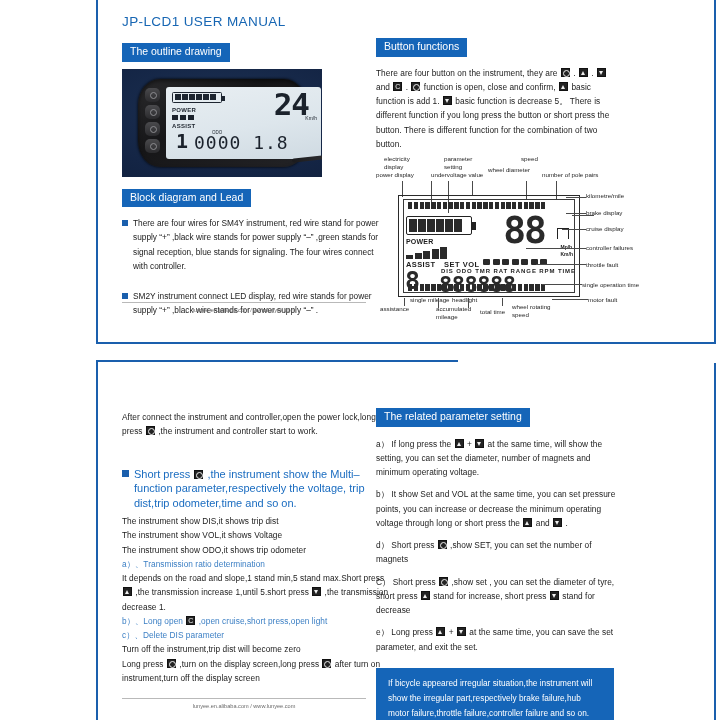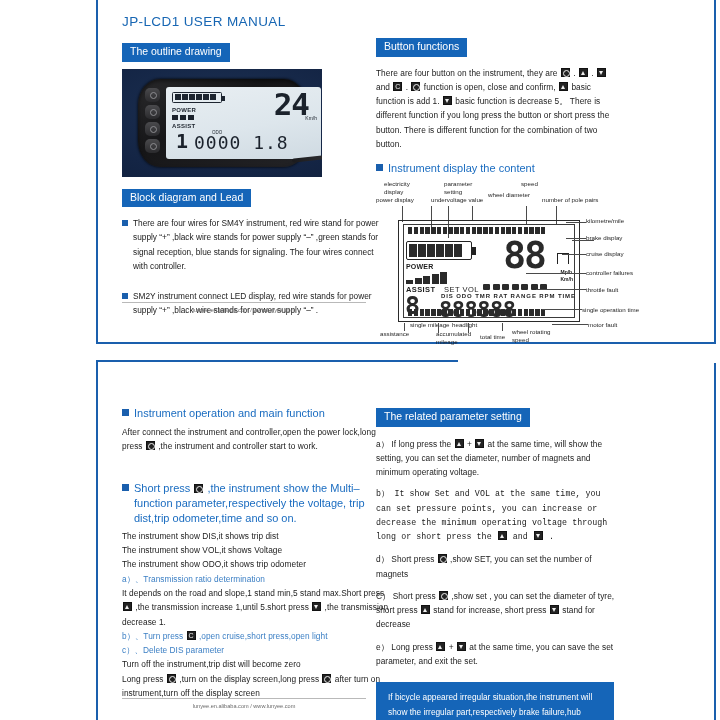--- a/index.html
+++ b/index.html
@@ -207,21 +207,21 @@
   .d-batt {
     position:absolute; left:7px; top:20px; width:66px; height:19px;
     border:1.4px solid #222; border-radius:2px;
   }
   .d-batt::after{content:"";position:absolute;right:-5px;top:5px;width:4px;height:8px;background:#222;}
   .d-batt i{position:absolute;top:2px;width:7.5px;height:13px;background:#2a2a2a;}
   .d-power{position:absolute;left:7px;top:42px;font-size:7px;font-weight:bold;color:#1c1c1c;letter-spacing:.2px;}
   .d-pbars{position:absolute;left:7px;top:51px;display:flex;gap:1.6px;align-items:flex-end;}
   .d-pbars i{width:7px;background:#2a2a2a;}
   .d-assist{position:absolute;left:7px;top:64px;font-size:7.5px;font-weight:bold;color:#1c1c1c;letter-spacing:.4px;}
-  .d-setvol{position:absolute;left:45px;top:64px;font-size:7.5px;font-weight:normal;color:#1c1c1c;letter-spacing:.5px;}
+  .d-setvol{position:absolute;left:45px;top:64px;font-size:7.5px;font-weight:bold;color:#1c1c1c;letter-spacing:.5px;}
   .d-icons{position:absolute;left:84px;top:63px;display:flex;gap:2.5px;align-items:center;}
   .d-icons i{display:inline-block;width:7px;height:6px;background:#2b2b2b;border-radius:1px;}
   .d-bigdigits{
     position:absolute;right:34px;top:16px;
     font-family:"DejaVu Sans Mono",monospace;font-weight:bold;
     font-size:38px;line-height:.95;color:#2a2a2a;letter-spacing:-2px;
   }
   .d-mph{position:absolute;right:6px;top:48px;font-size:5px;font-weight:bold;color:#1c1c1c;text-align:left;line-height:1.35;}
   .d-brk{position:absolute;right:10px;top:32px;width:12px;height:11px;border:1.2px solid #222;border-bottom:none;}
   .d-assistbig{
@@ -346,24 +346,20 @@
             <span>.</span>
             <span class="key"></span>
             <span>function is open, close and confirm,</span>
             <span class="key up"></span>
             <span>basic function is add 1.</span>
             <span class="key down"></span>
             <span>basic function is decrease 5。 There is different function if you long press the button or short press the button. There is different function for the combination of two button.</span>
           </p>
         </div>
 
-        <div class="sec-head" style="margin-top:10px;">
-          <span class="bullet"></span>
-          <span>Instrument display the content</span>
-        </div>
 
         <div class="diagram" style="margin-top:2px;">
 
           <div class="d-lbl" style="left:8px; top:2px;">electricity<br>display</div>
           <div class="d-lbl" style="left:68px; top:2px;">parameter<br>setting</div>
           <div class="d-lbl" style="left:145px; top:2px;">speed</div>
           <div class="d-lbl" style="left:0px; top:18px;">power display</div>
           <div class="d-lbl" style="left:55px; top:18px;">undervoltage value</div>
           <div class="d-lbl" style="left:112px; top:13px;">wheel diameter</div>
           <div class="d-lbl" style="left:166px; top:18px;">number of pole pairs</div>
@@ -502,24 +498,20 @@
 
     </div>
   </div>
 
   <div class="page p2">
     <div class="notch"></div>
     <div class="page-inner">
 
       <div class="col colL" style="top:44px;">
 
-        <div class="sec-head">
-          <span class="bullet"></span>
-          <span>Instrument operation and main function</span>
-        </div>
 
         <div class="body-txt indent" style="margin-top:4px;">
           <p>
             <span>After connect the instrument and controller,open the power lock,long press</span>
             <span class="key"></span>
             <span>,the instrument and controller start to work.</span>
           </p>
         </div>
 
         <div class="sec-head" style="margin-top:28px;">
@@ -539,21 +531,21 @@
           <p class="blue-line">a）、Transmission ratio determination</p>
           <p>
             <span>It depends on the road and slope,1 stand min,5 stand max.Short press</span>
             <span class="key up"></span>
             <span>,the transmission increase 1,until 5.short press</span>
             <span class="key down"></span>
             <span>,the transmission decrease 1.</span>
           </p>
 
           <p class="blue-line">
-            <span>b）、Turn press</span>
+            <span>b）、Long open</span>
             <span class="key light"></span>
             <span>,open cruise,short press,open light</span>
           </p>
 
           <p class="blue-line">c）、Delete DIS parameter</p>
           <p>Turn off the instrument,trip dist will become zero</p>
 
           <p>
             <span>Long press</span>
             <span class="key"></span>
@@ -573,21 +565,21 @@
 
         <div class="body-txt" style="margin-top:10px; width:240px;">
           <p>
             <span>a） If long press the</span>
             <span class="key up"></span>
             <span>+</span>
             <span class="key down"></span>
             <span>at the same time, will show the setting, you can set the diameter, number of magnets and minimum operating voltage.</span>
           </p>
 
-          <p style="margin-top:8px;font-family:Liberation Mono, monospace;">
+          <p style="margin-top:8px;">
             <span>b） It show Set and VOL at the same time, you can set pressure points, you can increase or decrease the minimum operating voltage through long or short press the</span>
             <span class="key up"></span>
             <span>and</span>
             <span class="key down"></span>
             <span>.</span>
           </p>
 
           <p style="margin-top:8px;">
             <span>d） Short press</span>
             <span class="key"></span>

